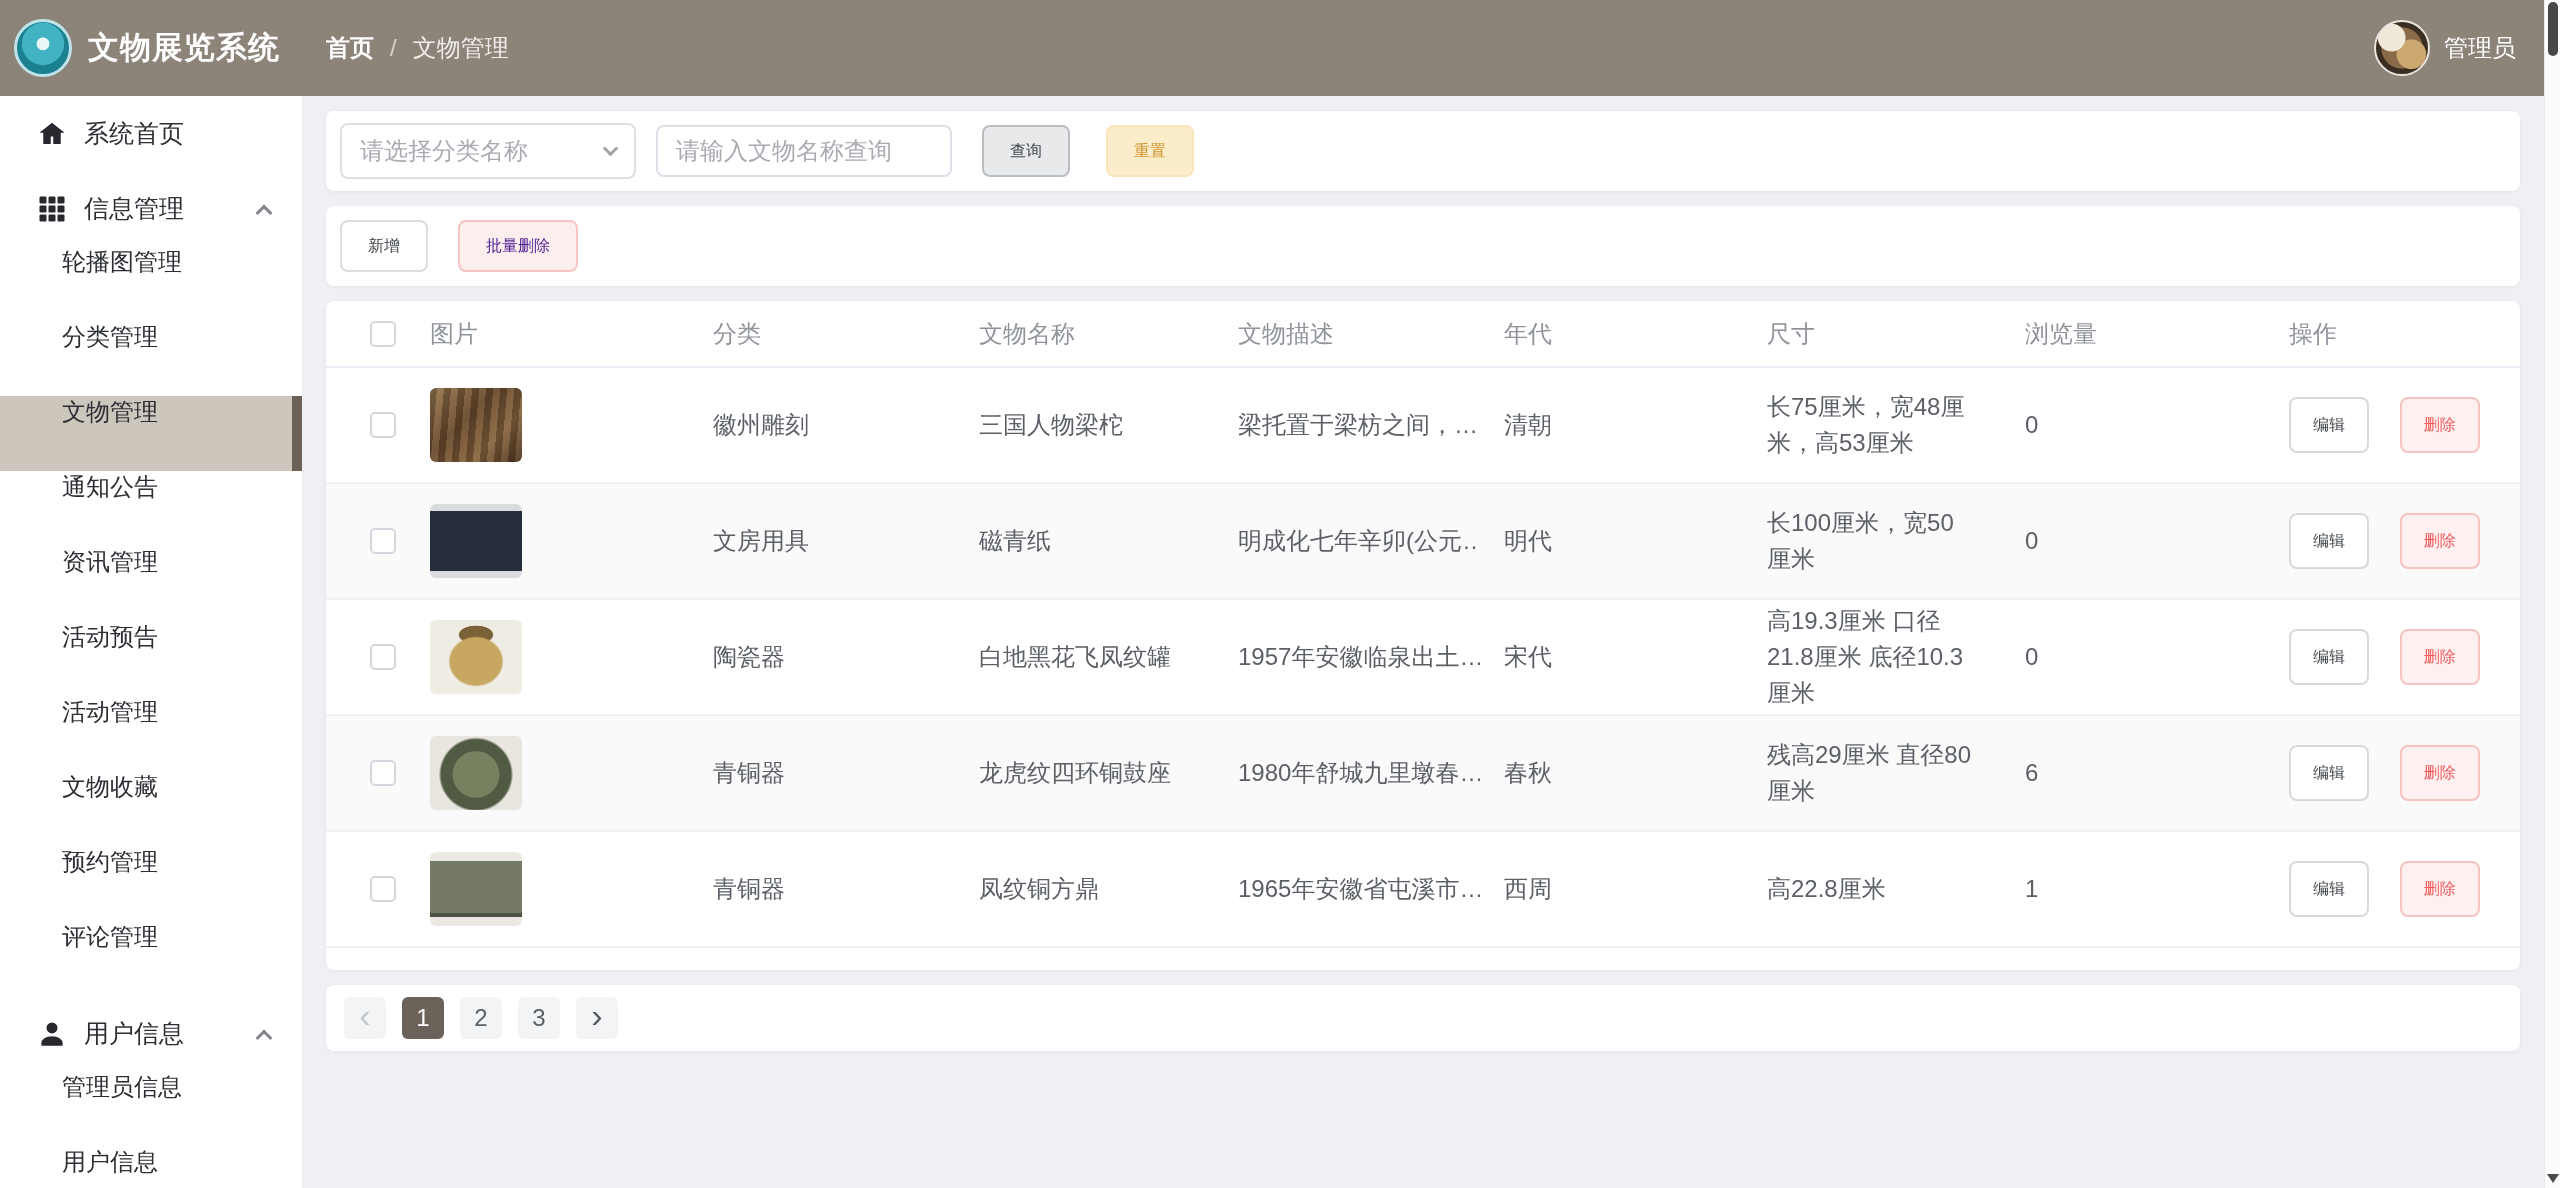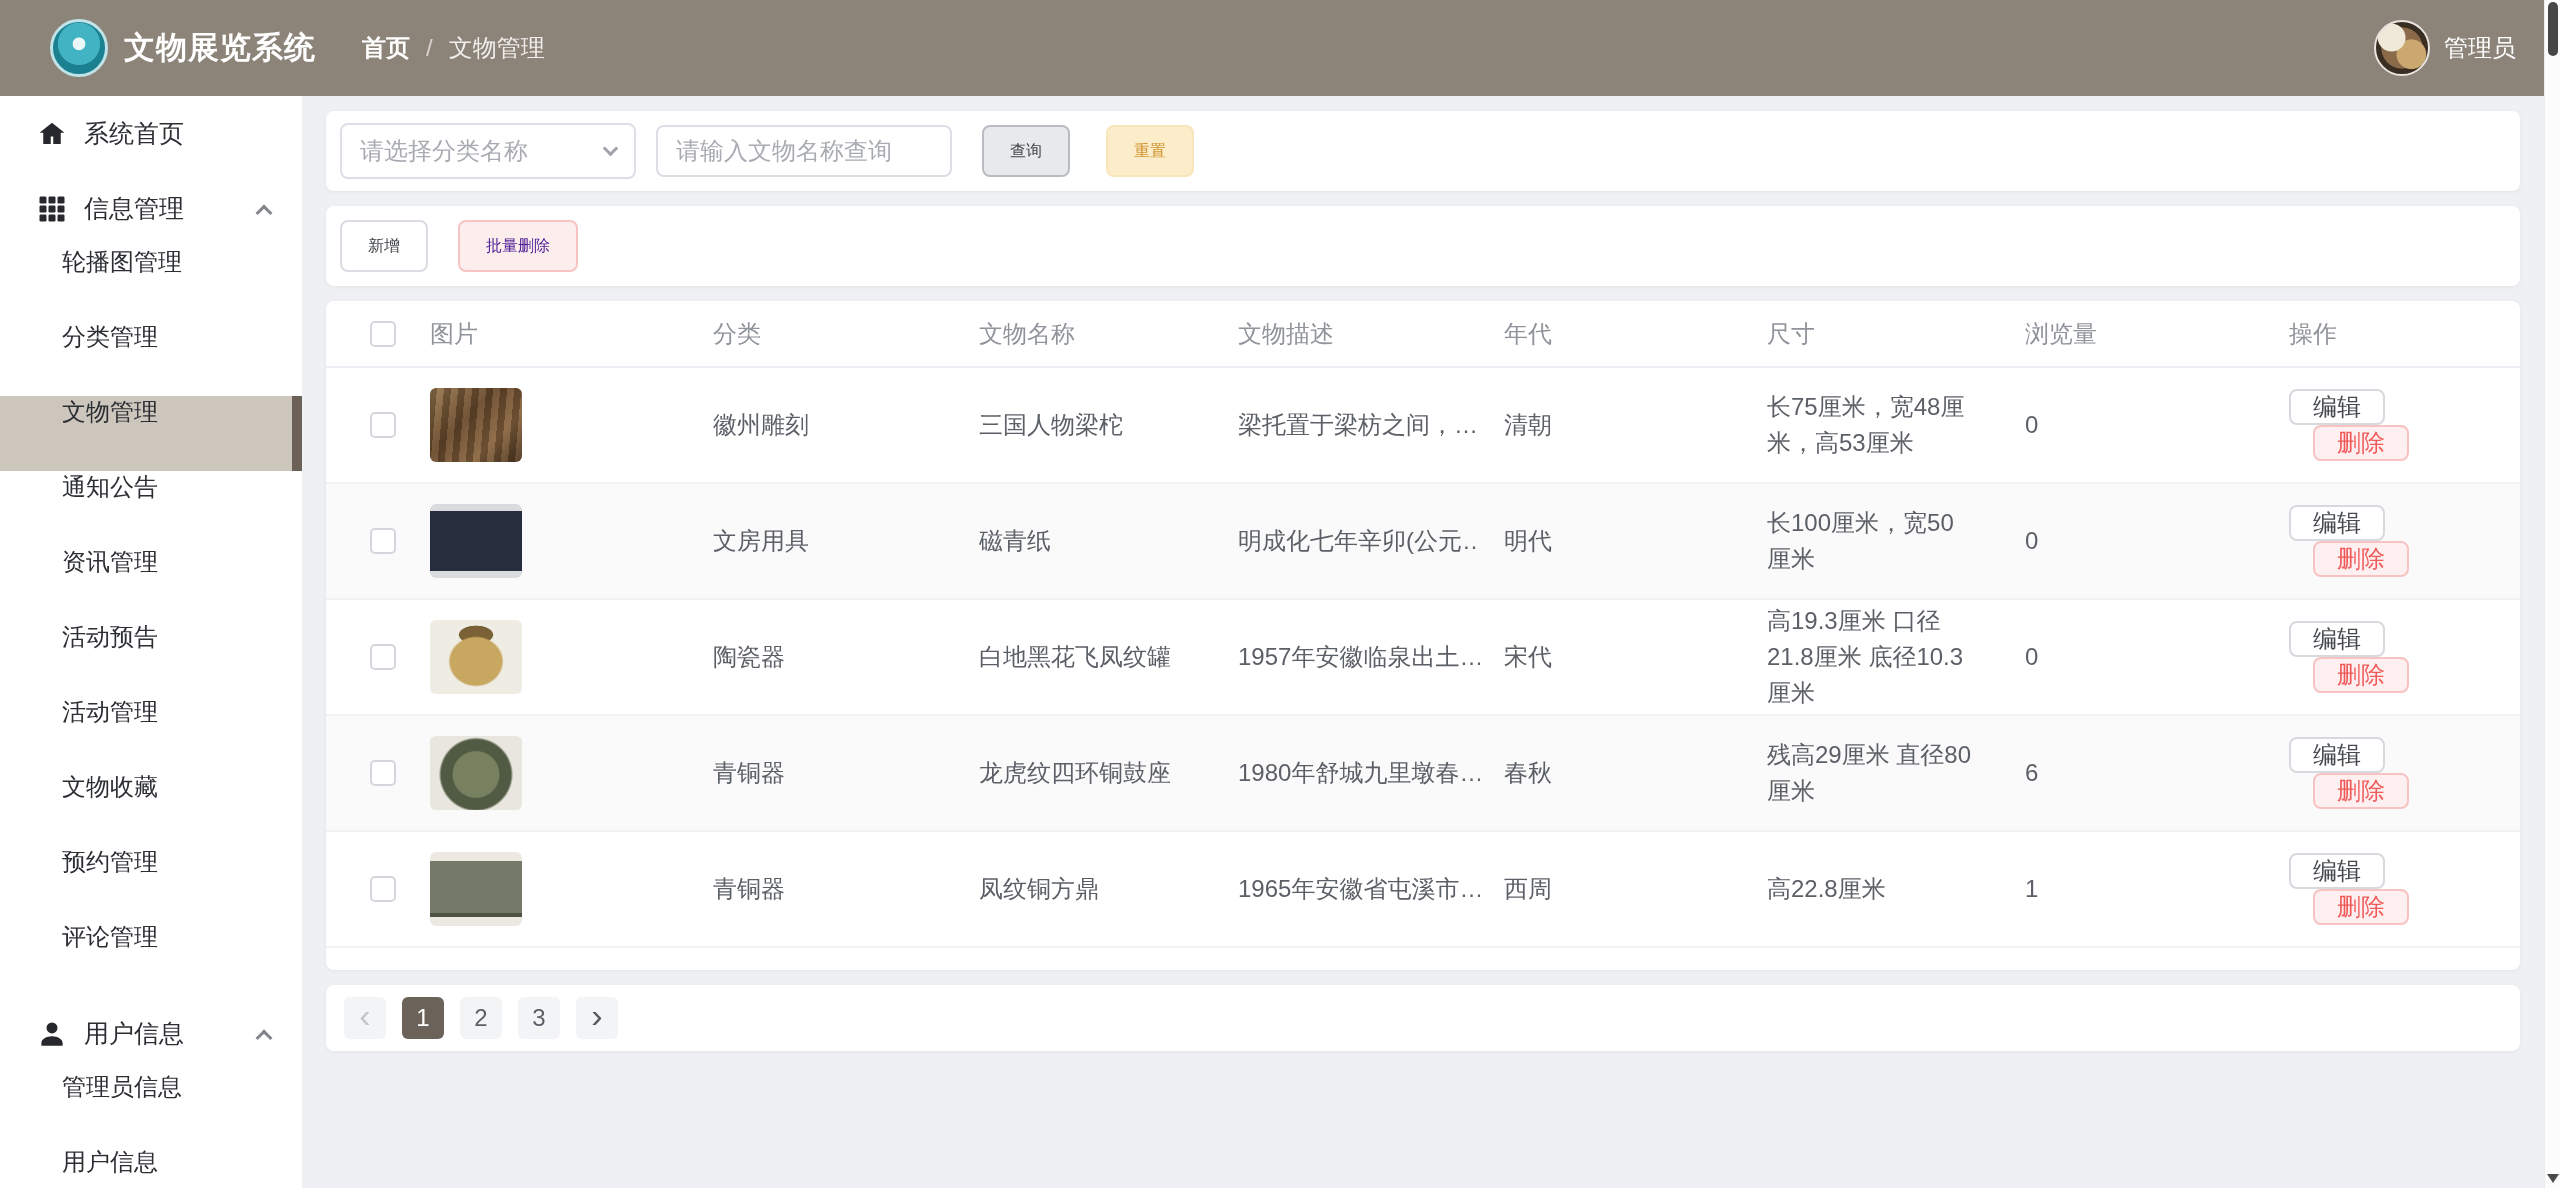--- a/index.html
+++ b/index.html
@@ -6,21 +6,21 @@
   html,body { margin:0; padding:0; }
   body {
     width:2560px; height:1188px; overflow:hidden; position:relative;
     background:#eef0f3;
     font-family:"Liberation Sans","DejaVu Sans",sans-serif;
   }
 
   
   .header {
     position:absolute; top:0; left:0; right:16px; height:96px;
-    background:#8c8379; display:flex; align-items:center; color:#fff; z-index:20;padding-left:36px;
+    background:#8c8379; display:flex; align-items:center; color:#fff; z-index:20;
   }
   .brand { display:flex; align-items:center; width:314px; padding-left:14px; flex:none; }
   .logo {
     width:58px; height:58px; border-radius:50%; flex:none;
     background: radial-gradient(circle at 50% 42%, #eaf7f8 0 15%, #41b3c2 17% 52%, #1b8191 54% 100%);
     border:3px solid #bfe3e8;
   }
   .app-title { font-size:31px; font-weight:bold; margin-left:16px; letter-spacing:1px; white-space:nowrap; }
   .breadcrumb { display:flex; align-items:center; font-size:24px; margin-left:12px; }
   .bc-home { color:#ffffff; font-weight:bold; cursor:pointer; }
@@ -124,21 +124,21 @@
   .t3 { background:
         radial-gradient(ellipse 58% 66% at 50% 56%, #c8a760 0 48%, rgba(0,0,0,0) 52%),
         radial-gradient(ellipse 30% 20% at 50% 20%, #7a6236 0 60%, rgba(0,0,0,0) 64%),
         #efece4; }
   .t4 { background:
         radial-gradient(circle at 50% 52%, #77805f 0 38%, #515a42 40% 58%, rgba(0,0,0,0) 62%),
         #e9e6df; }
   .t5 { background:
         linear-gradient(180deg, #ece9e2 0 12%, #757a68 12% 82%, #4d5244 82% 88%, #ece9e2 88% 100%); }
 
-  .op-btn { height:36px; padding:0 22px; border-radius:8px; font-size:24px; cursor:pointer; font-family:inherit; white-space:nowrap; }
+  .op-btn { height:56px; padding:0 22px; border-radius:8px; font-size:16px; cursor:pointer; font-family:inherit; white-space:nowrap; }
   .op-edit { background:#fff; border:2px solid #d6d9de; color:#45494e; }
   .op-del  { margin-left:24px; background:#fef0f0; border:2px solid #f8c2c2; color:#f15a5a; }
 
   
   .pager-card { height:66px; display:flex; align-items:center; padding:0 18px; }
   .page-btn {
     min-width:42px; height:42px; border-radius:6px; background:#f3f4f6; color:#5b5f66;
     font-size:24px; display:flex; align-items:center; justify-content:center;
     margin-right:16px; cursor:pointer; padding:0 6px;
   }

